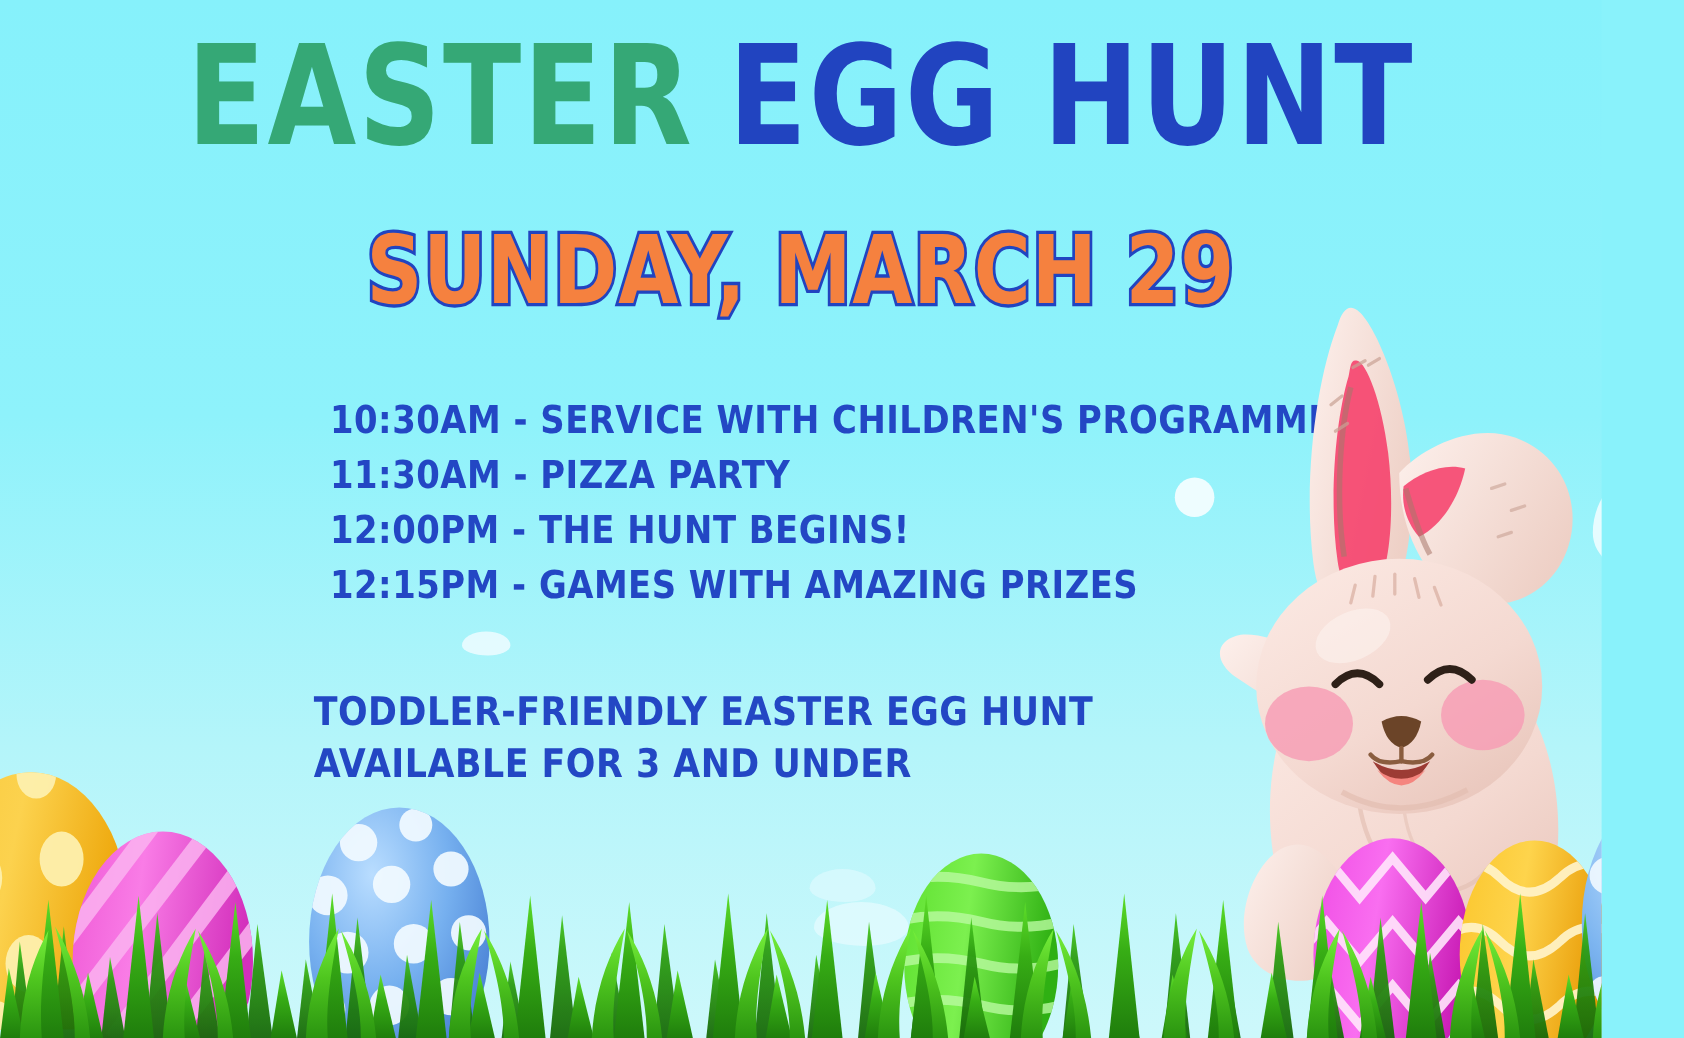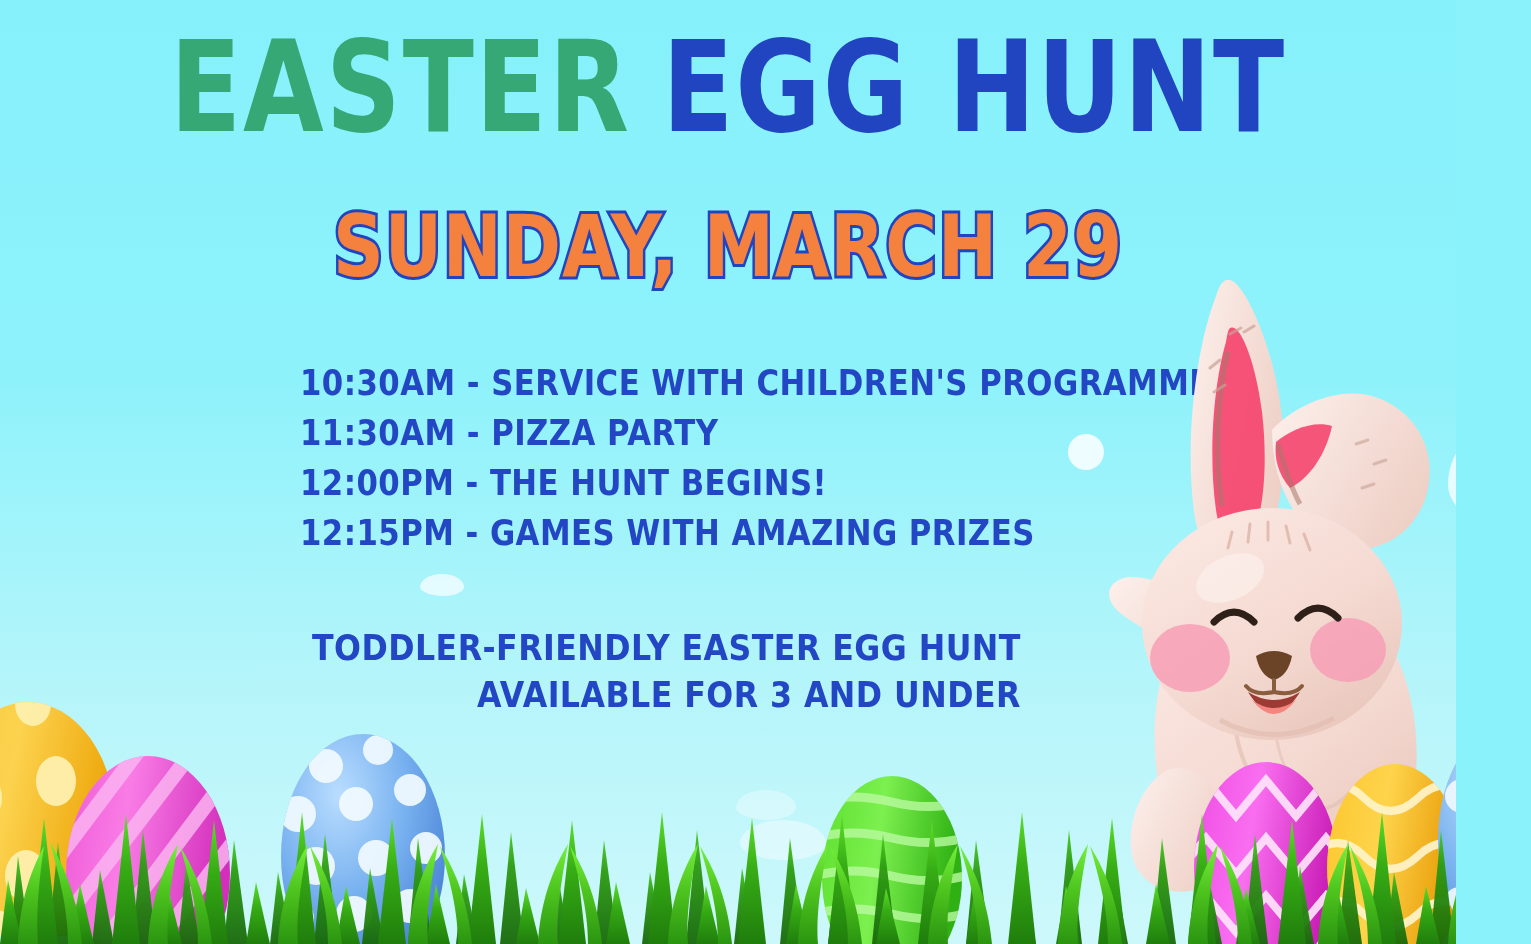--- a/index.html
+++ b/index.html
@@ -86,23 +86,23 @@
     letter-spacing:.5px;
     white-space:nowrap;
     transform:scaleX(.88);
     transform-origin:left center;
   }
 
   
   .toddler {
     position:absolute;
     top:624px;
-    left:250px;
+    left:236px;
     width:820px;
-    text-align:right;
+    text-align:left;
   }
   .toddler div {
     color:#2347c4;
     font-family:"DejaVu Sans", sans-serif;
     font-weight:bold;
     font-size:36px;
     line-height:47px;
     letter-spacing:.5px;
     white-space:nowrap;
     transform:scaleX(.88);

